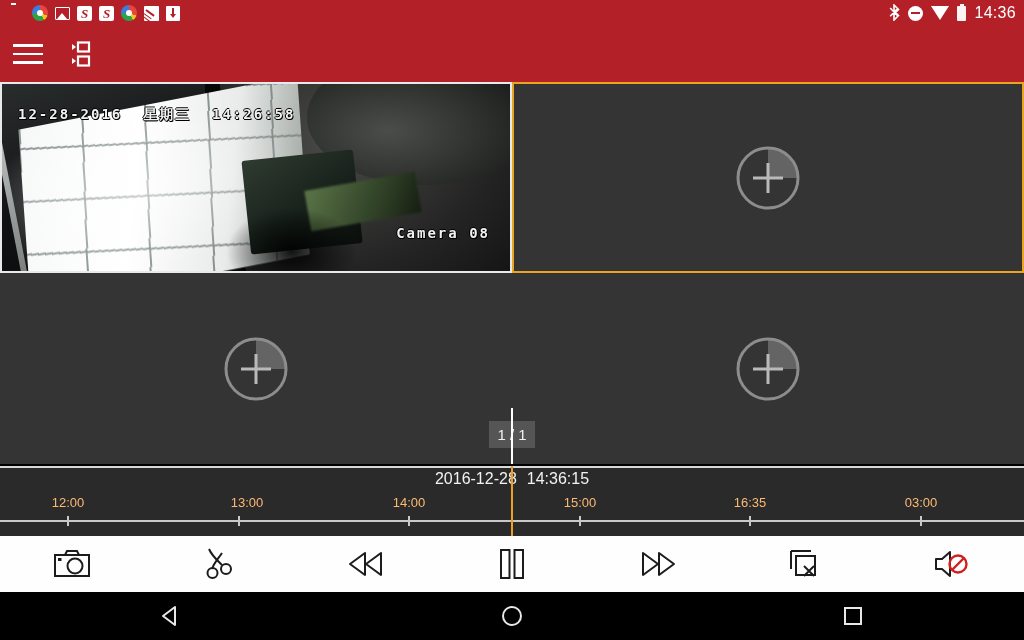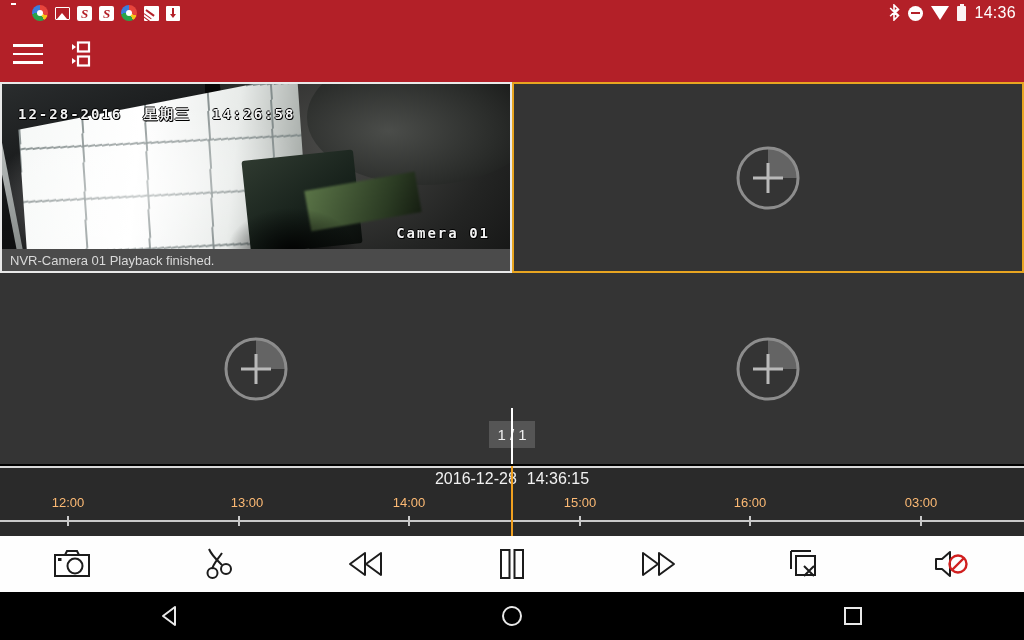--- a/index.html
+++ b/index.html
@@ -322,22 +322,21 @@
         <div class="v-ceiling"></div>
         <div class="v-dome"></div>
         <div class="v-skylight"></div>
         <div class="v-glow"></div>
         <div class="v-rail"></div>
         <div class="v-machine"></div>
         <div class="v-green"></div>
         <div class="v-shadowbot"></div>
       </div>
       <div class="osd osd-top">12-28-2016  星期三  14:26:58</div>
-      <div class="osd osd-cam">Camera 01</div>
-      <div class="pane-status">NVR-Camera 01 Playback finished.</div>
+      <div class="osd osd-cam">Camera 08</div>
     </div>
 
     <div class="pane sel-amber">
       <div class="addwrap">
         <svg width="66" height="66" viewBox="0 0 66 66">
           <circle cx="33" cy="33" r="30" fill="none" stroke="#8d8d8d" stroke-width="3"></circle>
           <path d="M33 33 L33 3 A30 30 0 0 1 63 33 Z" fill="#8d8d8d" opacity="0.55"></path>
           <path d="M33 18 L33 48 M18 33 L48 33" stroke="#b9b9b9" stroke-width="3"></path>
         </svg>
       </div>
@@ -372,21 +371,21 @@
       <span class="tl-dt-inner">
         <span>2016-12-28</span>
         <span>14:36:15</span>
       </span>
     </div>
     <div class="tl-labels">
       <span class="tl-label" style="left:68px">12:00</span>
       <span class="tl-label" style="left:247px">13:00</span>
       <span class="tl-label" style="left:409px">14:00</span>
       <span class="tl-label" style="left:580px">15:00</span>
-      <span class="tl-label" style="left:750px">16:00</span>
+      <span class="tl-label" style="left:750px">16:35</span>
       <span class="tl-label" style="left:921px">03:00</span>
     </div>
     <div class="tl-axis"></div>
     <div class="tl-tick" style="left:68px"></div>
     <div class="tl-tick" style="left:239px"></div>
     <div class="tl-tick" style="left:409px"></div>
     <div class="tl-tick" style="left:580px"></div>
     <div class="tl-tick" style="left:750px"></div>
     <div class="tl-tick" style="left:921px"></div>
   </div>

